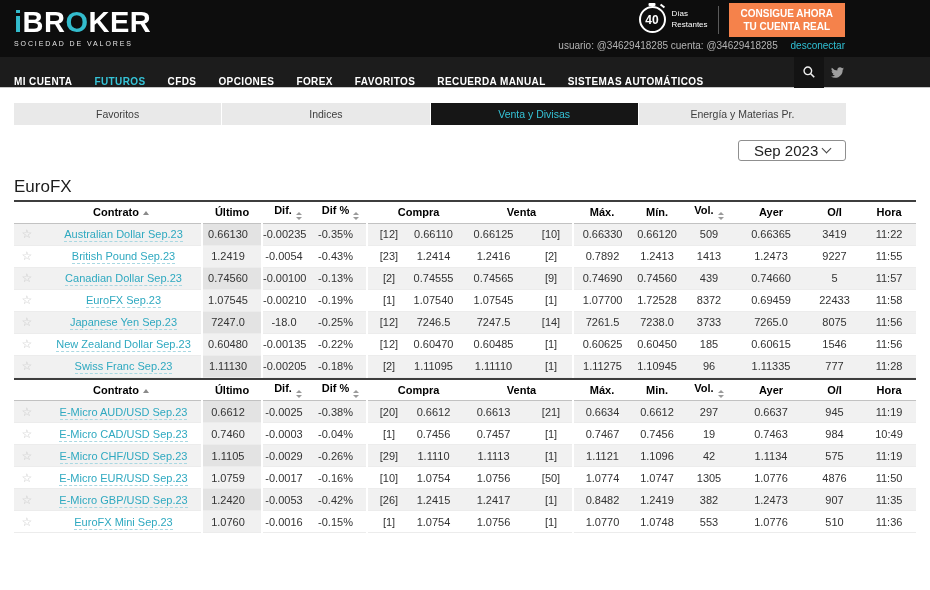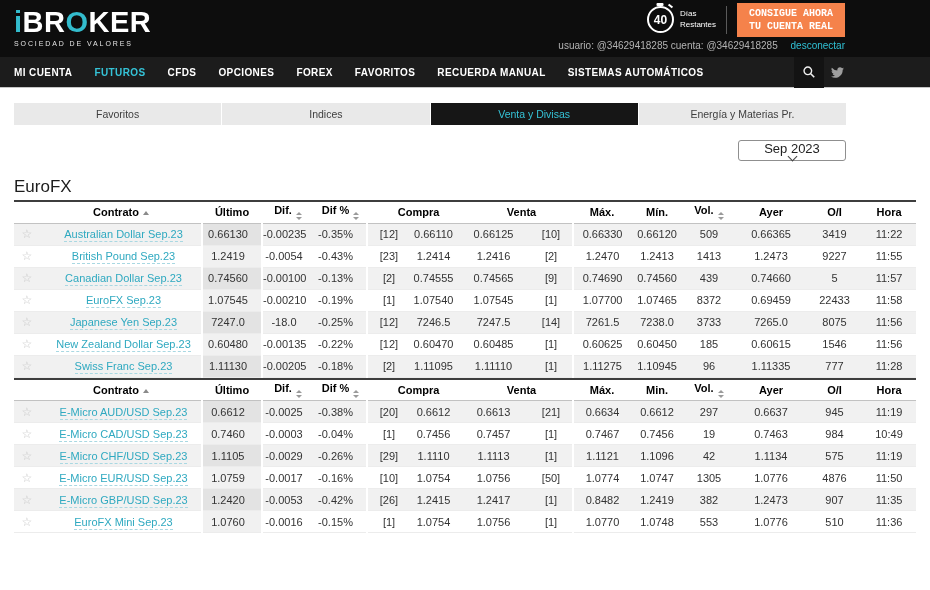--- a/index.html
+++ b/index.html
@@ -44,37 +44,37 @@
     content: ""; position: absolute; top: -3px; right: -1px;
     width: 5px; height: 2px; background: #ffffff; transform: rotate(40deg);
   }
   .trial-unit { font-size: 8px; line-height: 1.3; color: #ffffff; }
   .vdiv { width: 1px; height: 28px; background: #5a5a5a; }
   .notice { font-size: 10px; line-height: 1.35; color: #dcdcdc; white-space: nowrap; }
   .notice .lead { color: #f08c2e; font-weight: bold; }
   .notice b { color: #ffffff; }
   .cta-btn {
     border: none; background: #f5824b; color: #ffffff;
-    font-family: Liberation Mono, monospace;
+    font-family: Liberation Sans, sans-serif;
     font-size: 10px; font-weight: bold; line-height: 1.3;
     padding: 4px 12px; text-align: center; cursor: pointer; white-space: nowrap;
   }
   .session-line {
     position: absolute; top: 40px; right: 85px;
     font-size: 10px; color: #b3b3b3; white-space: nowrap;
   }
   .session-line .logout { color: #30c0d4; margin-left: 10px; cursor: pointer; text-decoration: none; }
 
   
   .navbar {
     height: 31px; background: #1c1c1c;
     border-bottom: 1px solid #c6c6c6;
     display: flex; align-items: stretch; padding-left: 14px;
   }
-  .nav-menu { display: flex; align-items: center; }
+  .nav-menu { display: flex; align-items: flex-end; }
   .nav-item {
     display: flex; align-items: center;
     padding: 0 11px; color: #ffffff;
     font-size: 10px; font-weight: bold; letter-spacing: 0.4px;
     cursor: pointer; text-decoration: none; white-space: nowrap;
   }
   .nav-item:first-child { padding-left: 0; }
   .nav-item.active { color: #35c3d7; }
   .nav-icons { margin-left: auto; margin-right: 80px; display: flex; align-items: center; }
   .search-btn {
@@ -92,21 +92,21 @@
     border-right: 1px solid #ffffff; cursor: pointer; white-space: nowrap;
   }
   .tab:last-child { border-right: none; }
   .tab.active { background: #161616; color: #35c3d7; }
 
   .select-row { width: 832px; margin-top: 15px; display: flex; justify-content: flex-end; }
   .dropdown {
     width: 108px; height: 21px;
     border: 1px solid #8f8f8f; border-radius: 3px; background: #ffffff;
     display: flex; align-items: center; justify-content: space-between;
-    padding: 0 15px; font-size: 13px; color: #222222; cursor: pointer; flex-direction: column;
+    padding: 0 15px; font-size: 15px; color: #222222; cursor: pointer;
   }
   .chev {
     width: 7px; height: 7px;
     border-right: 1.5px solid #444444; border-bottom: 1.5px solid #444444;
     transform: rotate(45deg); margin-top: -4px;
   }
 
   .section-title { font-size: 17px; font-weight: normal; color: #1d1d1d; margin: 16px 0 3px 0; }
 
   table.quotes {
@@ -288,21 +288,21 @@
               <tr>
                 <td class="c-star"><span class="star">☆</span></td>
                 <td class="c-contract"><a class="contract-link">British Pound Sep.23</a></td>
                 <td class="c-last sep">1.2419</td>
                 <td class="c-dif sep neg">-0.0054</td>
                 <td class="c-difpct neg">-0.43%</td>
                 <td class="c-bidsz sep">[23]</td>
                 <td class="c-bid">1.2414</td>
                 <td class="c-ask">1.2416</td>
                 <td class="c-asksz">[2]</td>
-                <td class="c-max sep">1.2470</td>
+                <td class="c-max sep">0.7892</td>
                 <td class="c-min">1.2413</td>
                 <td class="c-vol">1413</td>
                 <td class="c-prev">1.2473</td>
                 <td class="c-oi">9227</td>
                 <td class="c-time">11:55</td>
               </tr>
               <tr>
                 <td class="c-star"><span class="star">☆</span></td>
                 <td class="c-contract"><a class="contract-link">Canadian Dollar Sep.23</a></td>
                 <td class="c-last sep">0.74560</td>
@@ -323,21 +323,21 @@
                 <td class="c-star"><span class="star">☆</span></td>
                 <td class="c-contract"><a class="contract-link">EuroFX Sep.23</a></td>
                 <td class="c-last sep">1.07545</td>
                 <td class="c-dif sep neg">-0.00210</td>
                 <td class="c-difpct neg">-0.19%</td>
                 <td class="c-bidsz sep">[1]</td>
                 <td class="c-bid">1.07540</td>
                 <td class="c-ask">1.07545</td>
                 <td class="c-asksz">[1]</td>
                 <td class="c-max sep">1.07700</td>
-                <td class="c-min">1.07465</td>
+                <td class="c-min">1.72528</td>
                 <td class="c-vol">8372</td>
                 <td class="c-prev">0.69459</td>
                 <td class="c-oi">22433</td>
                 <td class="c-time">11:58</td>
               </tr>
               <tr>
                 <td class="c-star"><span class="star">☆</span></td>
                 <td class="c-contract"><a class="contract-link">Japanese Yen Sep.23</a></td>
                 <td class="c-last sep">7247.0</td>
                 <td class="c-dif sep neg">-18.0</td>

